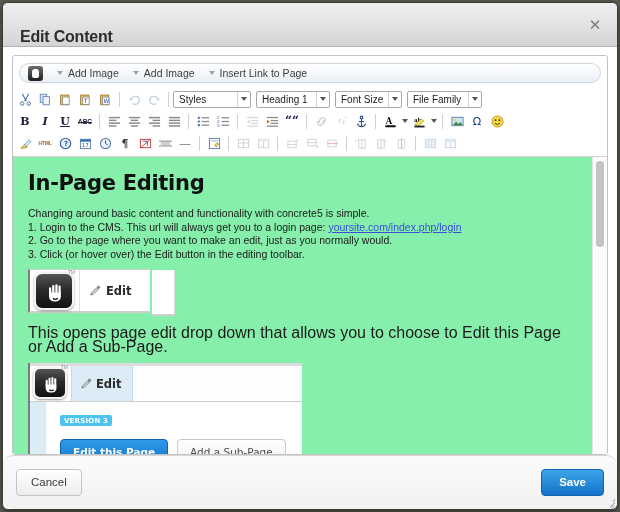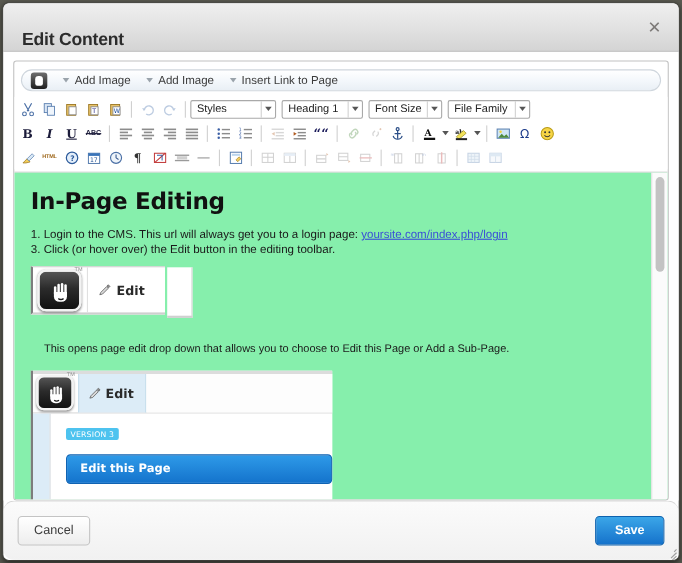--- a/index.html
+++ b/index.html
@@ -218,22 +218,22 @@
   }
   .doc-p {
     margin: 0;
     font-size: 10.5px;
     line-height: 13.5px;
     color: #1a1a1a;
   }
   .doc-p a { color: #3a4fd6; }
   .spacer12 { height: 13px; }
   .doc-p2 {
-    margin: 12px;
-    font-size: 10px;
+    margin: 0;
+    font-size: 16px;
     color: #1a1a1a;
     line-height: 14px;
   }
 
   
   .shotA {
     width: 122px;
     height: 44px;
     background: #fff;
     border-left: 2px solid #7d7d7d;
@@ -339,29 +339,29 @@
     background: #dcecf7;
     border-right: 1px solid #e3e3e3;
     flex: 0 0 16px;
   }
   .shotB .pbody { flex: 1 1 auto; padding: 13px 0 0 14px; }
   .verline { display: flex; align-items: center; gap: 7px; }
   .verbadge {
     background: #4dc3ef;
     color: #fff;
     font-size: 7px;
-    font-weight: normal;
+    font-weight: bold;
     letter-spacing: .2px;
     padding: 2px 4px 1px 4px;
     border-radius: 2px;
     font-family: "DejaVu Sans", sans-serif;
     white-space: nowrap;
   }
   .vertext { font-size: 10px; color: #3a3a3a; white-space: nowrap; }
-  .btnrow { display: flex; gap: 9px; margin-top: 13px; flex-direction: column; }
+  .btnrow { display: flex; gap: 9px; margin-top: 13px; }
   .b-primary {
     background: linear-gradient(to bottom,#2e9ae8 0%,#1473cc 100%);
     color: #fff;
     font-size: 10.5px;
     font-weight: bold;
     padding: 6px 12px 7px 12px;
     border-radius: 4px;
     border: 1px solid #0f63b3;
     cursor: pointer;
     white-space: nowrap;
@@ -844,23 +844,25 @@
               </svg>
           </div>
         </div>
       </div>
 
       <div id="canvaswrap">
         <div id="canvas">
 
           <h1 class="doc-h1">In-Page Editing</h1>
 
+          <p class="doc-p">Changing around basic content and functionality with concrete5 is simple.</p>
           <p class="doc-p">
             <span>1. Login to the CMS. This url will always get you to a login page: </span><a href="#">yoursite.com/index.php/login</a>
           </p>
+          <p class="doc-p">2. Go to the page where you want to make an edit, just as you normally would.</p>
           <p class="doc-p">3. Click (or hover over) the Edit button in the editing toolbar.</p>
 
           <div class="shotA">
             <div class="c5tile">
               <span class="tm">TM</span>
               <svg class="hand" viewBox="0 0 20 24">
                 <g fill="#ffffff">
                   <rect x="2" y="6" width="2.6" height="9" rx="1.3"></rect>
                   <rect x="5.6" y="3.4" width="2.6" height="11" rx="1.3"></rect>
                   <rect x="9.2" y="2.6" width="2.6" height="11.6" rx="1.3"></rect>
@@ -908,20 +910,21 @@
               <div class="navfill"></div>
             </div>
             <div class="panel">
               <div class="lrail"></div>
               <div class="pbody">
                 <div class="verline">
                   <span class="verbadge">VERSION 3</span>
                 </div>
                 <div class="btnrow">
                   <span class="b-primary">Edit this Page</span>
+                  <span class="b-secondary">Add a Sub-Page</span>
                 </div>
               </div>
             </div>
           </div>
 
         </div>
 
         <div id="vscroll">
           <div id="vthumb"></div>
         </div>

